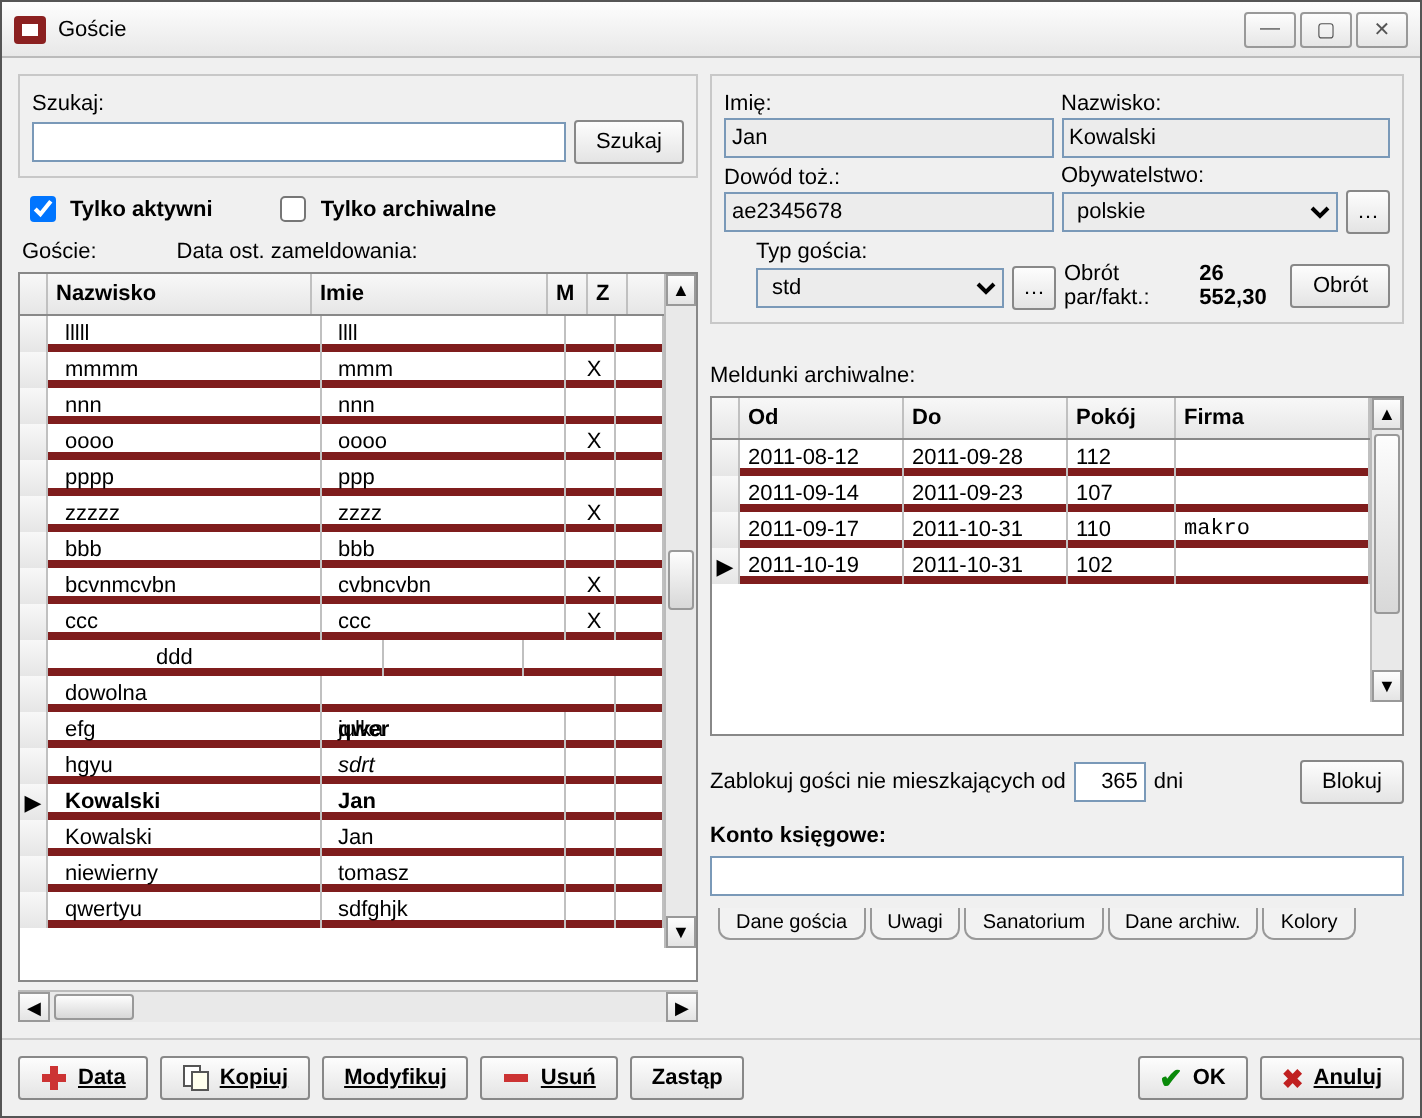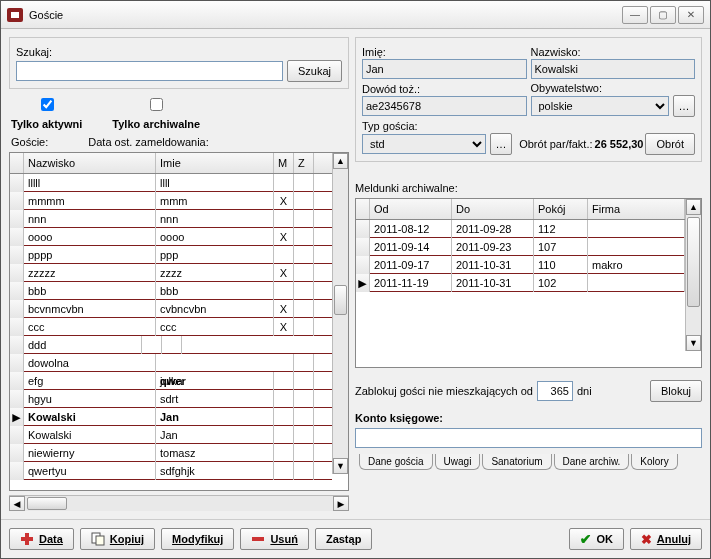--- a/index.html
+++ b/index.html
@@ -14,28 +14,28 @@
 .upper { display: flex; gap: 6px; flex: 1; min-height: 0; }
 .leftpane, .rightpane { display: flex; flex-direction: column; gap: 4px; }
 .leftpane { width: 340px; }
 .rightpane { flex: 1; }
 .groupbox { border: 1px solid #c8c8c8; padding: 8px 6px 6px 6px; position: relative; background: #f0f0f0; }
 .row { display: flex; align-items: center; gap: 4px; }
 .label { color: #000; }
 input[type=text], select { border: 1px solid #7a99b8; background: #fff; height: 20px; padding: 1px 3px; }
 input[type=text].ro { background: #ececec; }
 button { background: linear-gradient(#fdfdfd,#e4e4e4); border: 1px solid #888; border-radius: 2px; height: 22px; padding: 0 10px; cursor: pointer; }
-.checkbox { display: flex; align-items: center; gap: 4px; flex-direction: column; }
+.checkbox { display: flex; align-items: center; gap: 4px; }
 .checkbox input { width: 13px; height: 13px; }
 .grid { border: 1px solid #888; background: #fff; overflow: hidden; position: relative; }
 .ghead { display: flex; background: linear-gradient(#f8f8f8,#e6e6e6); border-bottom: 1px solid #888; }
 .ghead .gc, .grow .gc { border-right: 1px solid #c0c0c0; padding: 2px 4px; display: flex; align-items: center; overflow: hidden; white-space: nowrap; }
-.ghead .gc { font-weight: normal; height: 20px; }
+.ghead .gc { font-weight: bold; height: 20px; }
 .gbody { overflow: hidden; }
-.grow { display: flex; border-bottom: 1px solid #7f1d1d; height: 18px; }
+.grow { display: flex; border-bottom: 4px solid #7f1d1d; height: 18px; justify-content: space-between; }
 .grow .gc { height: 18px; }
 .rowmark { width: 14px; text-align: center; justify-content: center; background: linear-gradient(#f8f8f8,#e6e6e6); border-right: 1px solid #888; }
 .fieldcol { display: flex; flex-direction: column; gap: 1px; flex: 1; }
 .tabs { display: flex; gap: 2px; margin-top: 2px; padding-left: 4px; }
 .tab { border: 1px solid #999; border-top: none; border-radius: 0 0 6px 6px; padding: 2px 8px; background: #f2f2f2; font-size: 10px; }
 .bottombar { display: flex; align-items: center; padding: 8px; gap: 6px; border-top: 1px solid #ccc; }
 .bottombar .spacer { flex: 1; }
 .btnico { display: inline-flex; align-items: center; gap: 5px; }
 .smallbtn { width: 22px; padding: 0; }
 .vscroll { width: 16px; background: #e9e9e9; border-left: 1px solid #bbb; position: absolute; top: 0; right: 0; bottom: 16px; display:flex; flex-direction:column; }
@@ -178,21 +178,21 @@
               <div class="grow">
                 <div class="gc rowmark" style="width: 14px;"></div>
                 <div class="gc" style="width: 132px;">efg</div>
                 <div class="gc" style="width: 118px; font-weight: bold;">qwer</div>
                 <div class="gc" style="width: 20px; justify-content: center;"></div>
                 <div class="gc" style="width: 20px; justify-content: center;"></div>
               </div>
               <div class="grow">
                 <div class="gc rowmark" style="width: 14px;"></div>
                 <div class="gc" style="width: 132px;">hgyu</div>
-                <div class="gc" style="width: 118px;">sdrt</div>
+                <div class="gc" style="width: 118px; font-style: italic;">sdrt</div>
                 <div class="gc" style="width: 20px; justify-content: center;"></div>
                 <div class="gc" style="width: 20px; justify-content: center;"></div>
               </div>
               <div class="grow">
                 <div class="gc rowmark" style="width: 14px;">▶</div>
                 <div class="gc" style="width: 132px; font-weight: bold;">Kowalski</div>
                 <div class="gc" style="width: 118px; font-weight: bold;">Jan</div>
                 <div class="gc" style="width: 20px; font-weight: bold; justify-content: center;"></div>
                 <div class="gc" style="width: 20px; font-weight: bold; justify-content: center;"></div>
               </div>
@@ -255,21 +255,21 @@
             <div class="fieldcol">
               <span class="label">Obywatelstwo:</span>
               <div class="row">
                 <select class="ro" style="flex:1;background:#ececec">
                   <option>polskie</option>
                 </select>
                 <button class="smallbtn">…</button>
               </div>
             </div>
           </div>
-          <div class="row" style="align-items:flex-end;">
+          <div class="row" style="align-items:flex-end;margin-left:16px;">
             <div class="fieldcol" style="max-width:150px">
               <span class="label">Typ gościa:</span>
               <div class="row">
                 <select class="ro" style="flex:1;background:#ececec">
                   <option>std</option>
                 </select>
                 <button class="smallbtn">…</button>
               </div>
             </div>
             <div class="row" style="flex:1; justify-content:flex-end; align-items:center; gap:2px;">
@@ -302,25 +302,25 @@
                 <div class="gc" style="width: 82px;">2011-09-14</div>
                 <div class="gc" style="width: 82px;">2011-09-23</div>
                 <div class="gc" style="width: 54px;">107</div>
                 <div class="gc" style="flex: 1 1 0%;"></div>
               </div>
               <div class="grow">
                 <div class="gc rowmark" style="width: 14px;"></div>
                 <div class="gc" style="width: 82px;">2011-09-17</div>
                 <div class="gc" style="width: 82px;">2011-10-31</div>
                 <div class="gc" style="width: 54px;">110</div>
-                <div class="gc" style="flex: 1 1 0%;">makro</div>
+                <div class="gc" style="flex: 1 1 0%; font-family: Liberation Mono, monospace;">makro</div>
               </div>
               <div class="grow">
                 <div class="gc rowmark" style="width: 14px;">▶</div>
-                <div class="gc" style="width: 82px;">2011-11-19</div>
+                <div class="gc" style="width: 82px;">2011-10-19</div>
                 <div class="gc" style="width: 82px;">2011-10-31</div>
                 <div class="gc" style="width: 54px;">102</div>
                 <div class="gc" style="flex: 1 1 0%;"></div>
               </div>
             </div>
           <div class="vscroll">
             <div class="arrow">▲</div>
             <div class="track">
                 <div class="thumb" style="top:2px;height:90px"></div>
               </div>

